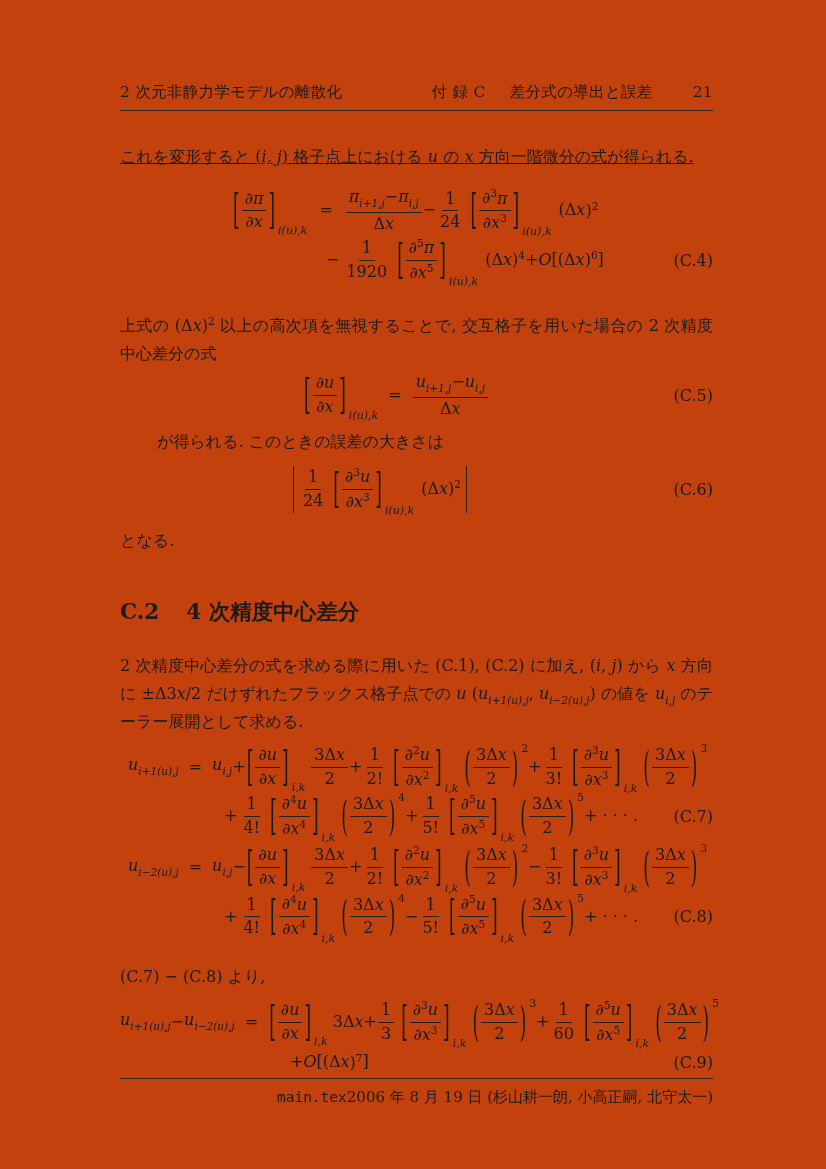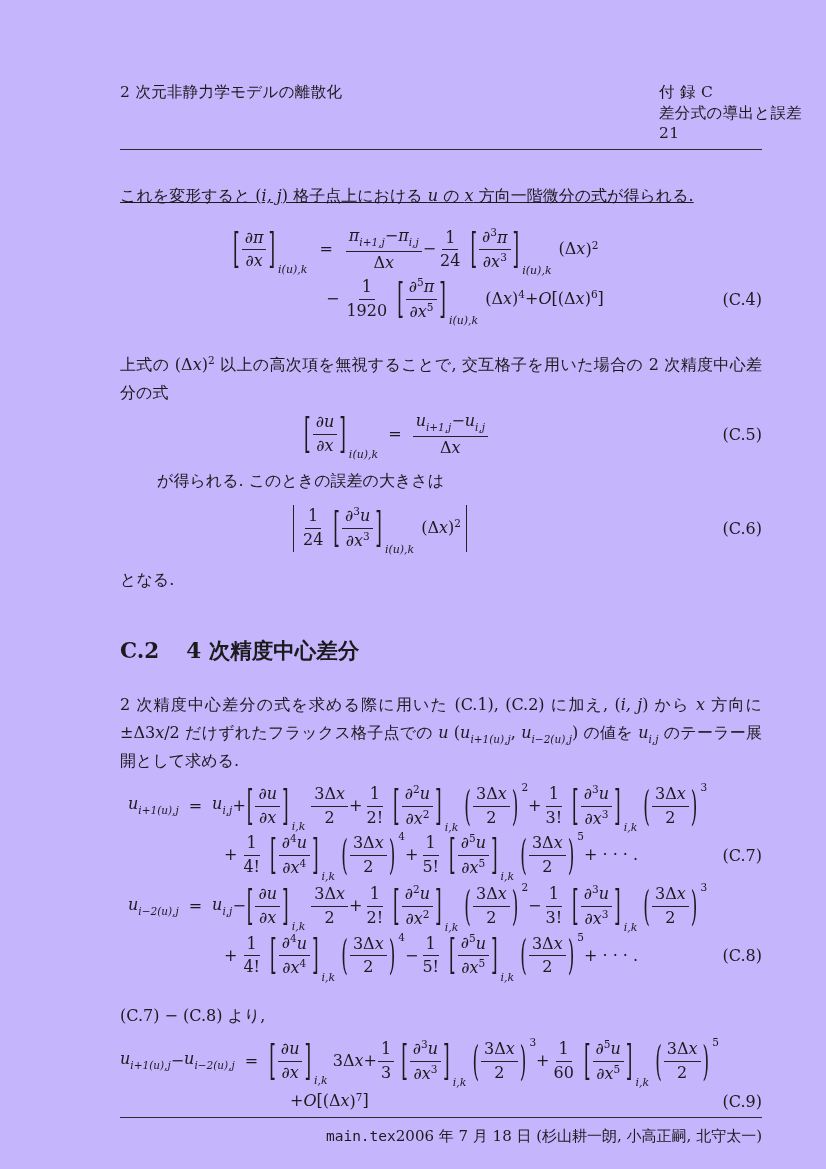--- a/index.html
+++ b/index.html
@@ -1,27 +1,27 @@
 <!DOCTYPE html>
 <html lang="ja"><head>
 <meta charset="utf-8">
 <style>
   html,body{margin:0;padding:0;background:#ffffff;}
   .page{
     position:relative;
     width:826px;height:1169px;box-sizing:border-box;
-    padding:82px 64px 0 120px;
+    padding:82px 113px 0 120px;
     display:flex;flex-direction:column;
-    background:#c4b5fd;color:#1b1b1b;
+    background:#c2410c;color:#1b1b1b;
     font-family:"DejaVu Serif","Liberation Serif",serif;
     font-size:16px;overflow:hidden;
   }
   
   .header{display:flex;align-items:baseline;border-bottom:1.4px solid #2a2a2a;padding-bottom:7px;font-size:15.5px;letter-spacing:0.3px;}
-  .hgroup{margin-left:auto;display:flex;align-items:baseline;flex-direction:column;}
+  .hgroup{margin-left:auto;display:flex;align-items:baseline;}
   .happ{margin-right:24px;}
   .hpage{margin-left:40px;}
   
   .para{margin:0;line-height:28px;text-align:justify;}
   .p1{margin-top:32px;text-decoration:underline;}
   .p2{margin-top:28px;}
   .p3{margin-top:8px;margin-left:37px;}
   .p4{margin-top:14px;}
   .p5{margin-top:26px;}
   .p6{margin-top:22px;}
@@ -849,17 +849,17 @@
           <span class="run"><span class="base">]</span></span>
         </span>
       <span class="eqtag">(C.9)</span>
     </div>
   </div>
 
   <div class="footer">
     <div class="frule"></div>
     <div class="frow">
       <span class="ftex">main.tex</span>
-      <span>2006 年 7 月 18 日 (杉山耕一朗, 小高正嗣, 北守太一)</span>
+      <span>2006 年 8 月 19 日 (杉山耕一朗, 小高正嗣, 北守太一)</span>
     </div>
   </div>
 
 </div>
 
 </body></html>

